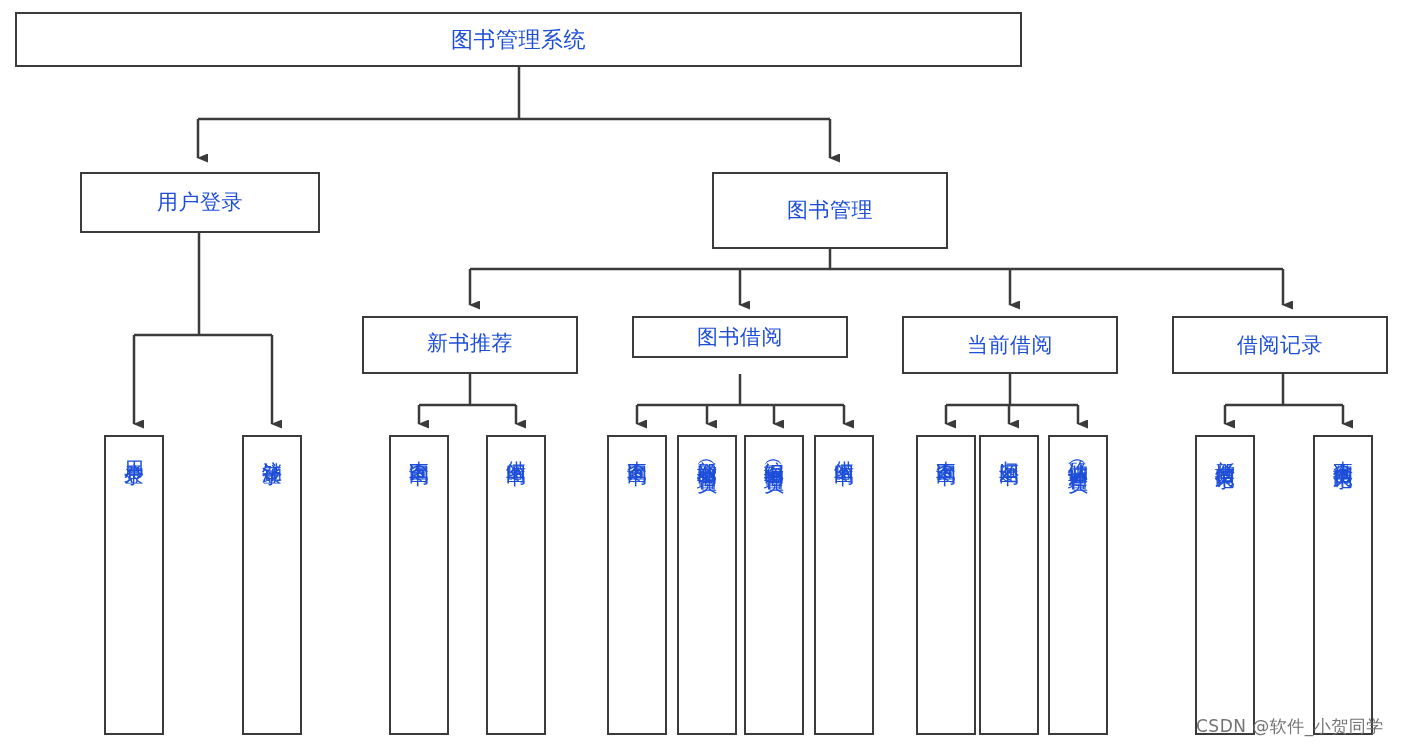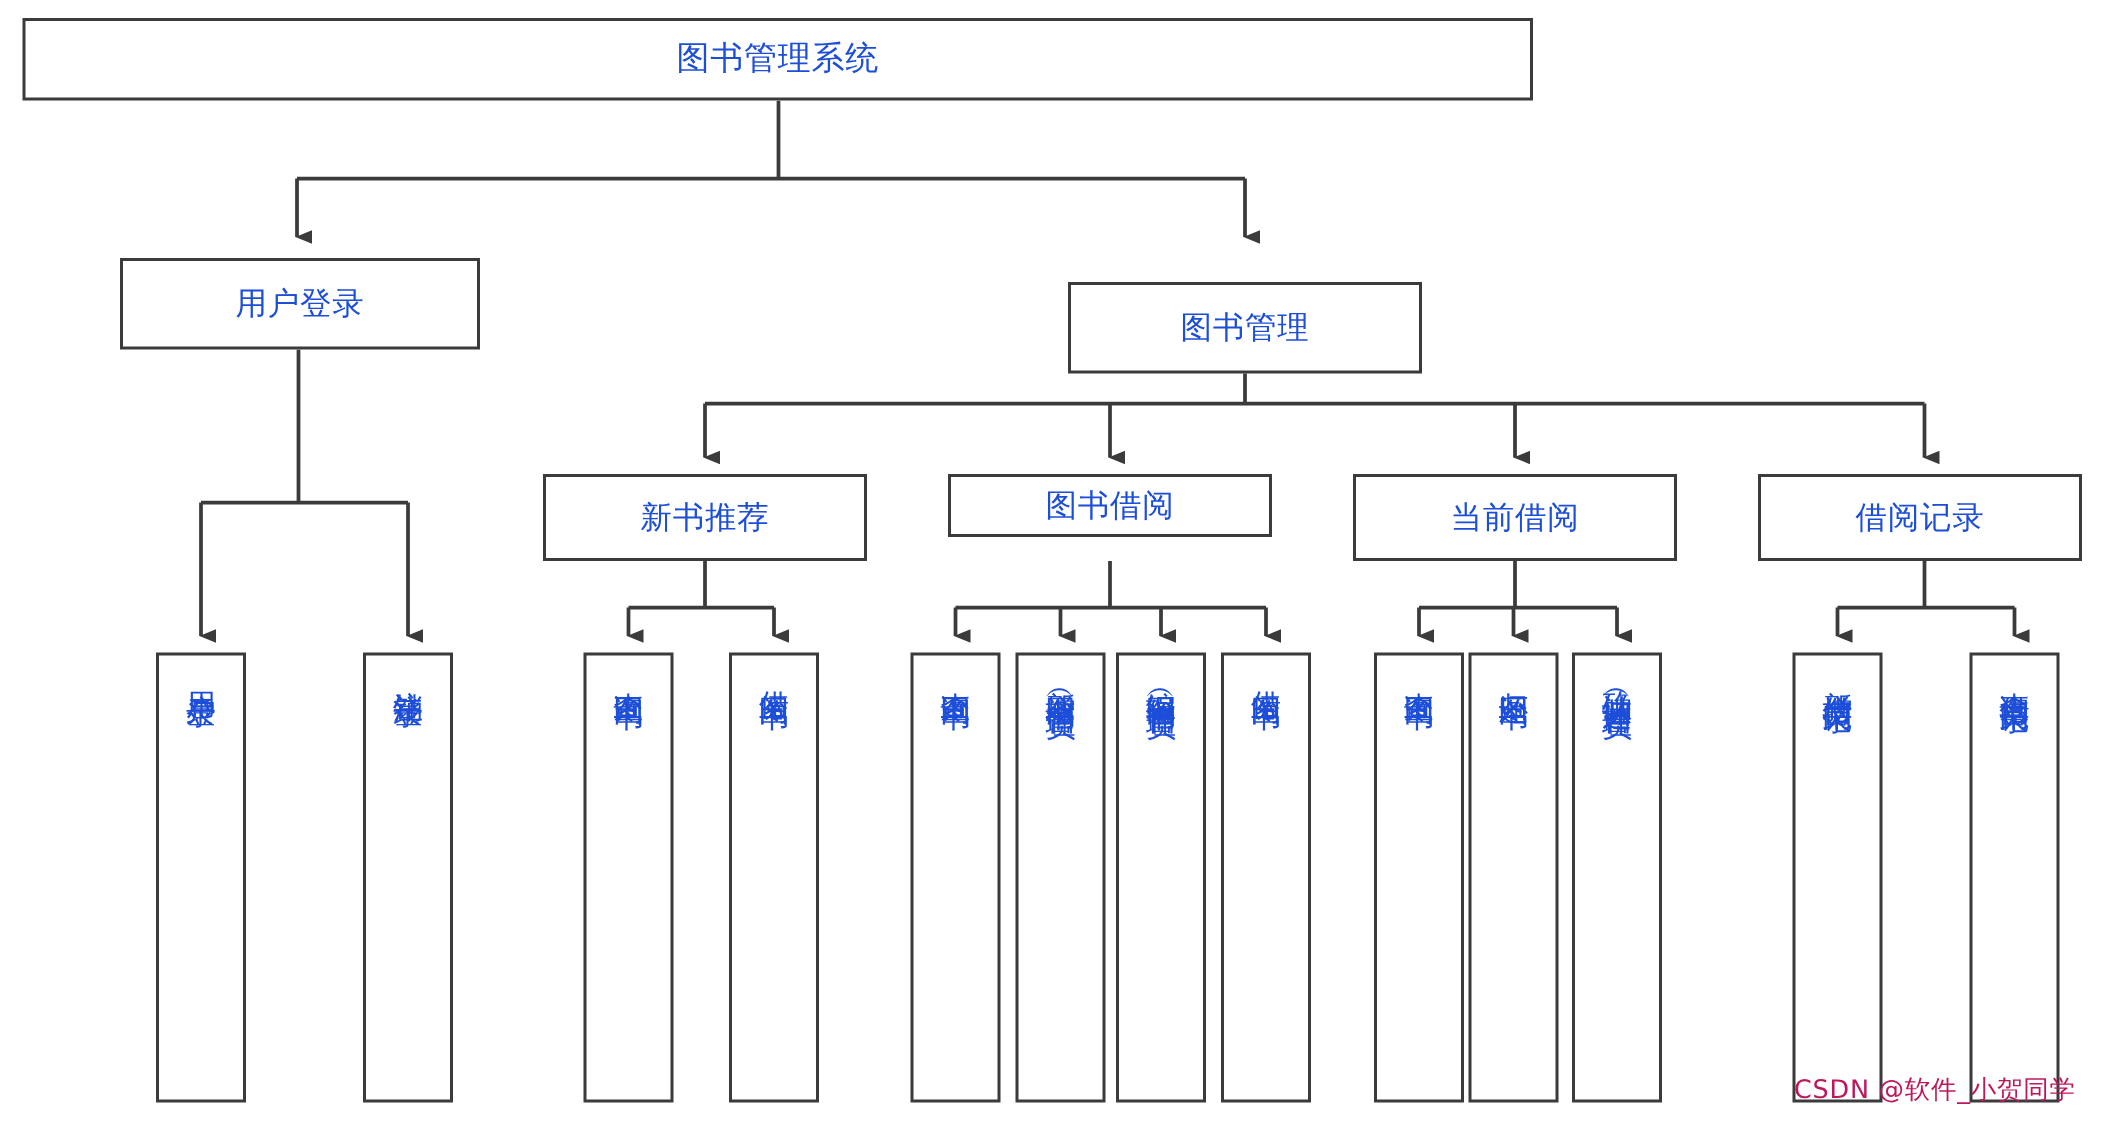--- a/index.html
+++ b/index.html
@@ -60,21 +60,21 @@
   .node.v .lbl {
     font-size: 20px;
     writing-mode: vertical-rl;
     text-orientation: upright;
     letter-spacing: 2px;
     line-height: 1.05;
     white-space: nowrap;
   }
   .watermark {
     position: absolute;
-    color: #be185d;
+    color: #737373;
     font-size: 17px;
     white-space: nowrap;
     z-index: 5;
     letter-spacing: 0.5px;
   }
 </style>
 </head>
 <body>
 
 <div id="canvas">
@@ -129,25 +129,25 @@
     </g>
   </svg>
 
   <div class="node h root" style="left:15px; top:12px; width:1007px; height:55px;">
     <span class="lbl">图书管理系统</span>
   </div>
 
   <div class="node h" style="left:80px; top:172px; width:240px; height:61px;">
     <span class="lbl">用户登录</span>
   </div>
-  <div class="node h" style="left:712px; top:188px; width:236px; height:61px;">
+  <div class="node h" style="left:712px; top:172px; width:236px; height:77px;">
     <span class="lbl">图书管理</span>
   </div>
 
-  <div class="node h" style="left:362px; top:316px; width:216px; height:58px;">
+  <div class="node h" style="left:362px; top:316px; width:216px; height:58px;font-family:Liberation Mono, monospace;">
     <span class="lbl">新书推荐</span>
   </div>
   <div class="node h" style="left:632px; top:316px; width:216px; height:42px;">
     <span class="lbl">图书借阅</span>
   </div>
   <div class="node h" style="left:1172px; top:316px; width:216px; height:58px;">
     <span class="lbl">借阅记录</span>
   </div>
   <div class="node h" style="left:902px; top:316px; width:216px; height:58px;">
     <span class="lbl">当前借阅</span>

